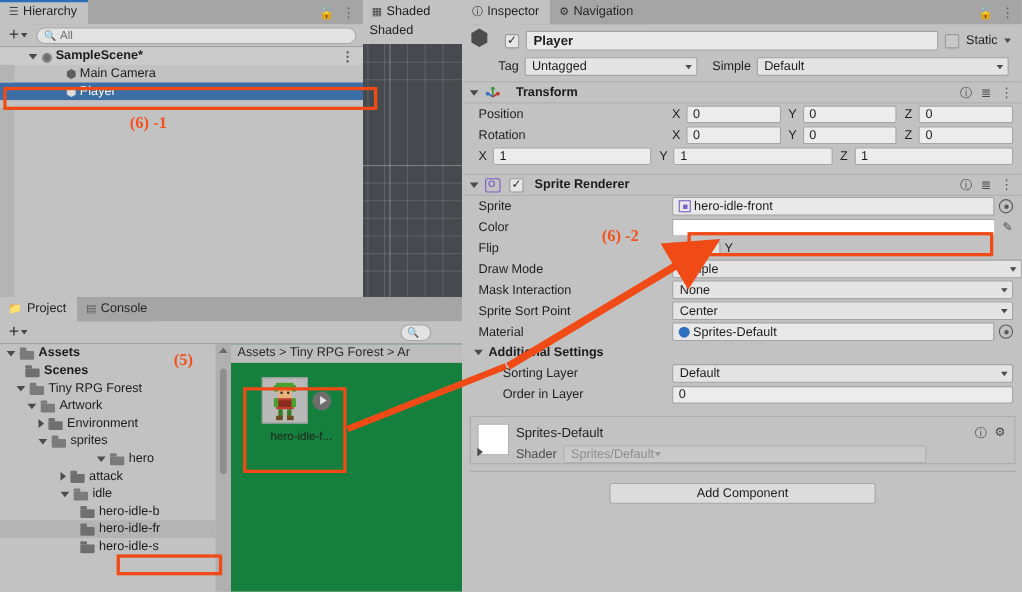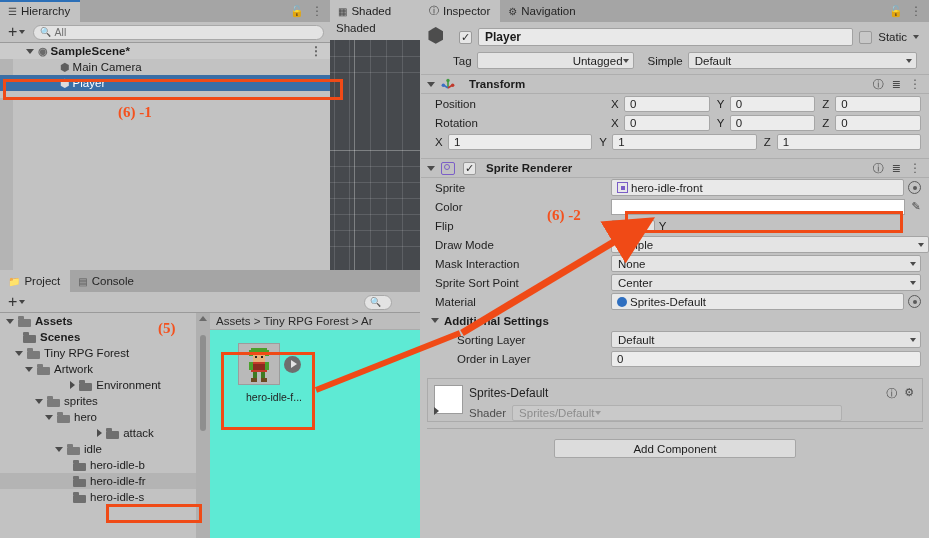--- a/index.html
+++ b/index.html
@@ -75,21 +75,21 @@
   #project { left: 0; top: 270px; width: 420px; height: 268px; }
   #proj-tree { position:absolute; left:0; top:43px; width:196px; bottom:0; background:#c2c2c2; overflow:hidden; }
   .trow { height: 16px; display:flex; align-items:center; font-size:11.5px; padding-left:4px; white-space:nowrap; }
   .trow.selbg { background:#b4b4b4; }
   .folder { width:13px; height:11px; margin-right:4px; flex:none; position:relative; }
   .folder i { position:absolute; left:0; right:0; bottom:0; height:8px; background:#6f6f6f; border-radius:1px; }
   .folder i.tabtop { left:0; width:5.5px; top:0; height:3px; bottom:auto; border-radius:1px 1px 0 0; }
   .folder.open i { background:#7b7b7b; }
   .folder.open i.tabtop { background:#7b7b7b; }
   #proj-split { position:absolute; left:196px; top:43px; width:14px; bottom:0; background:#b0b0b0; }
-  #proj-right { position:absolute; left:210px; top:43px; right:0; bottom:0; background:#5eead4; }
+  #proj-right { position:absolute; left:210px; top:43px; right:0; bottom:0; background:#15803d; }
   .crumb { height:17px; background:#bdbdbd; display:flex; align-items:center; gap:5px; padding-left:6px; font-size:11.5px; color:#2a2a2a; border-bottom:1px solid #ababab; white-space:nowrap; overflow:hidden; }
   .assetcell { position:absolute; left:18px; top:22px; width:92px; }
   .thumb-wrap { display:flex; align-items:center; gap:4px; padding: 8px 6px 4px 10px; }
   .thumb { width:42px; height:42px; background:#b9b9b9; border:1px solid #9c9c9c; position:relative; }
   .playbtn { width:17px; height:17px; border-radius:50%; background:#6e6e6e; display:flex; align-items:center; justify-content:center; }
   .playbtn .pt { width:0;height:0;border-top:4px solid transparent;border-bottom:4px solid transparent;border-left:6px solid #e4e4e4; margin-left:2px; }
   .asset-label { text-align:center; font-size:10.5px; color:#222; padding-top:2px; }
 
   
   #inspector { left: 421px; top: 0; width: 508px; height: 538px; background: #c2c2c2; }
@@ -268,45 +268,45 @@
         <span>Tiny RPG Forest</span>
       </div>
       <div class="trow" style="padding-left:25px;">
         <span class="tri-d" style="margin-right:4px;"></span>
         <span class="folder open">
             <i class="tabtop"></i>
             <i></i>
           </span>
         <span>Artwork</span>
       </div>
-      <div class="trow" style="padding-left:35px;justify-content:center;">
+      <div class="trow" style="padding-left:35px;">
         <span class="tri-r" style="margin-right:4px;"></span>
         <span class="folder">
             <i class="tabtop"></i>
             <i></i>
           </span>
         <span>Environment</span>
       </div>
       <div class="trow" style="padding-left:35px;">
         <span class="tri-d" style="margin-right:4px;"></span>
         <span class="folder open">
             <i class="tabtop"></i>
             <i></i>
           </span>
         <span>sprites</span>
       </div>
-      <div class="trow" style="padding-left:45px;">
+      <div class="trow" style="padding-left:45px;margin-left:43px;">
         <span class="tri-d" style="margin-right:4px;"></span>
         <span class="folder open">
             <i class="tabtop"></i>
             <i></i>
           </span>
         <span>hero</span>
       </div>
-      <div class="trow" style="padding-left:55px;justify-content:center;">
+      <div class="trow" style="padding-left:55px;">
         <span class="tri-r" style="margin-right:4px;"></span>
         <span class="folder">
             <i class="tabtop"></i>
             <i></i>
           </span>
         <span>attack</span>
       </div>
       <div class="trow" style="padding-left:55px;">
         <span class="tri-d" style="margin-right:4px;"></span>
         <span class="folder open">
@@ -402,21 +402,21 @@
             </div>
           <div class="namefield">
             <span>Player</span>
           </div>
           <div class="static-box"></div>
           <span class="lbl">Static</span>
           <span class="caret-dd" style="margin-right:4px;"></span>
         </div>
         <div class="go-row2">
           <span class="lbl">Tag</span>
-          <div class="dropdown" style="width:157px;text-align:right;">
+          <div class="dropdown" style="width:157px;">
             <span class="fill">Untagged</span>
             <span class="caret-dd"></span>
           </div>
           <span class="lbl" style="margin-left:9px;">Simple</span>
           <div class="dropdown" style="flex:1;margin-right:6px;">
             <span class="fill">Default</span>
             <span class="caret-dd"></span>
           </div>
         </div>
       </div>

